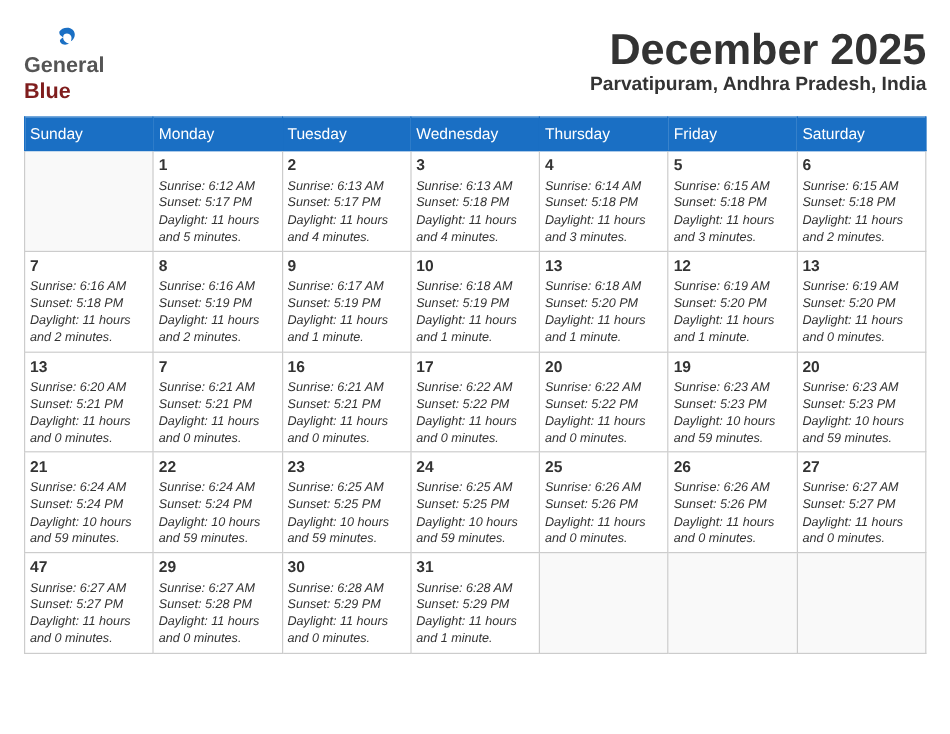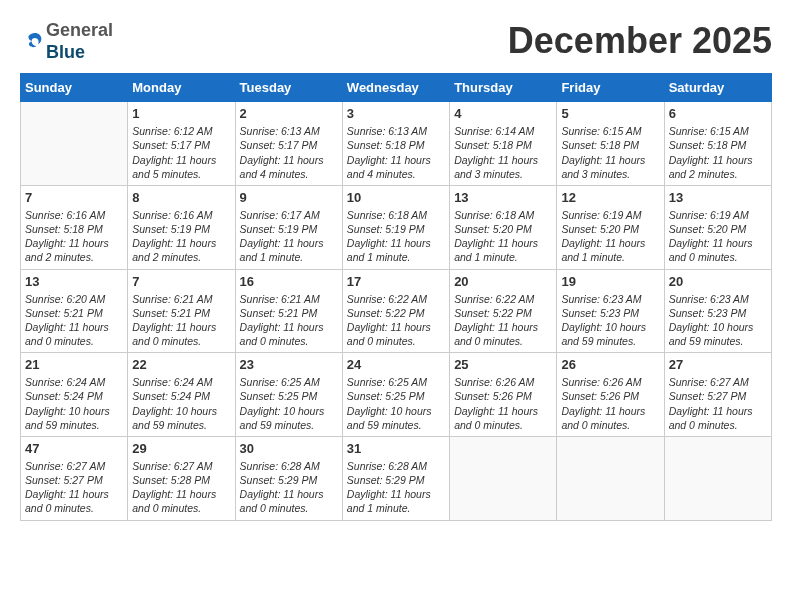--- a/index.html
+++ b/index.html
@@ -12,28 +12,29 @@
     }
     .header {
       display: flex;
       align-items: flex-start;
       justify-content: space-between;
       margin-bottom: 10px;
     }
     .logo {
       display: flex;
       align-items: center;
+      flex-direction: column;
     }
     .logo-text {
       font-size: 18px;
       font-weight: bold;
       line-height: 1.2;
     }
     .logo-general { color: #555; }
-    .logo-blue { color: #0c4a6e; }
+    .logo-blue { color: #7f1d1d; }
     .logo-bird {
       width: 24px;
       height: 24px;
       margin-left: 2px;
     }
     .title-block {
       text-align: right;
     }
     .month-title {
       font-size: 36px;
@@ -49,21 +50,21 @@
       width: 100%;
       border-collapse: collapse;
       font-size: 11px;
     }
     .calendar thead th {
       background-color: #1a6fc4;
       color: #fff;
       padding: 6px 4px;
       text-align: left;
       font-size: 13px;
-      font-weight: bold;
+      font-weight: normal;
       border: 1px solid #1a6fc4;
     }
     .calendar tbody td {
       border: 1px solid #ccc;
       vertical-align: top;
       padding: 4px;
       min-height: 80px;
       width: 107px;
     }
     .day-number {
@@ -91,20 +92,21 @@
       <path d="M8 8 C10 4, 18 2, 22 6 C26 10, 24 16, 20 18 C22 14, 20 10, 16 10 C14 10, 12 11, 12 14 C10 12, 8 12, 8 8Z" fill="#1a6fc4"></path>
       <path d="M12 14 C12 18, 16 20, 18 20 C16 22, 12 22, 10 20 C8 18, 8 16, 12 14Z" fill="#1a6fc4"></path>
     </svg>
     <div class="logo-text">
       <span class="logo-general">General</span><br>
       <span class="logo-blue">Blue</span>
     </div>
   </div>
   <div class="title-block">
     <div class="month-title">December 2025</div>
+    <div class="location-title">Parvatipuram, Andhra Pradesh, India</div>
   </div>
 </div>
 
 <table class="calendar">
   <thead>
     <tr>
       <th>Sunday</th>
       <th>Monday</th>
       <th>Tuesday</th>
       <th>Wednesday</th>

